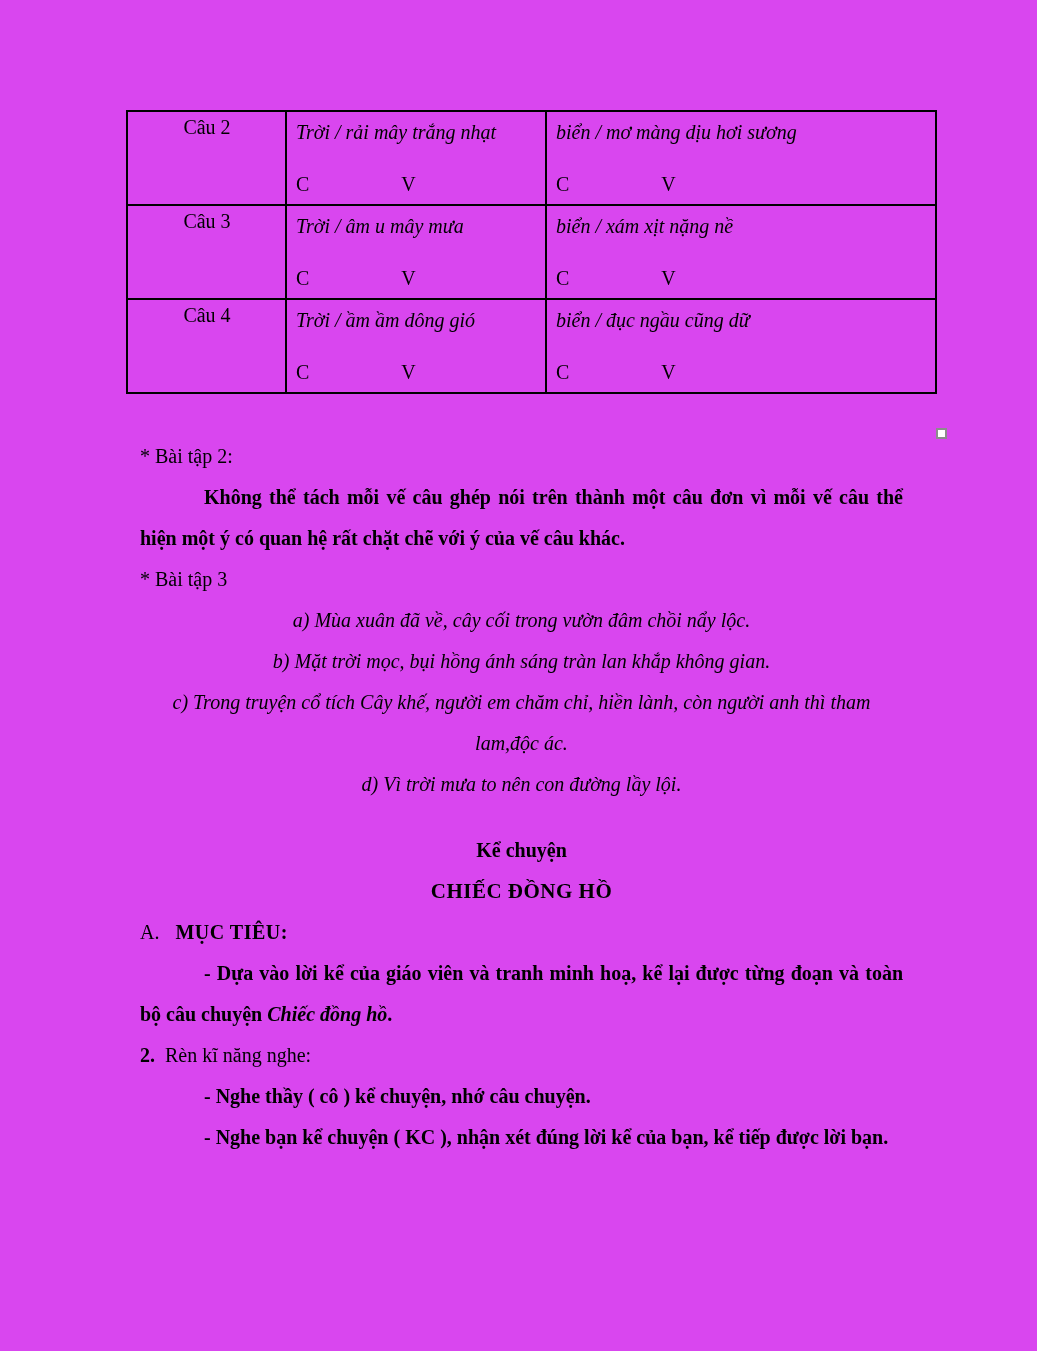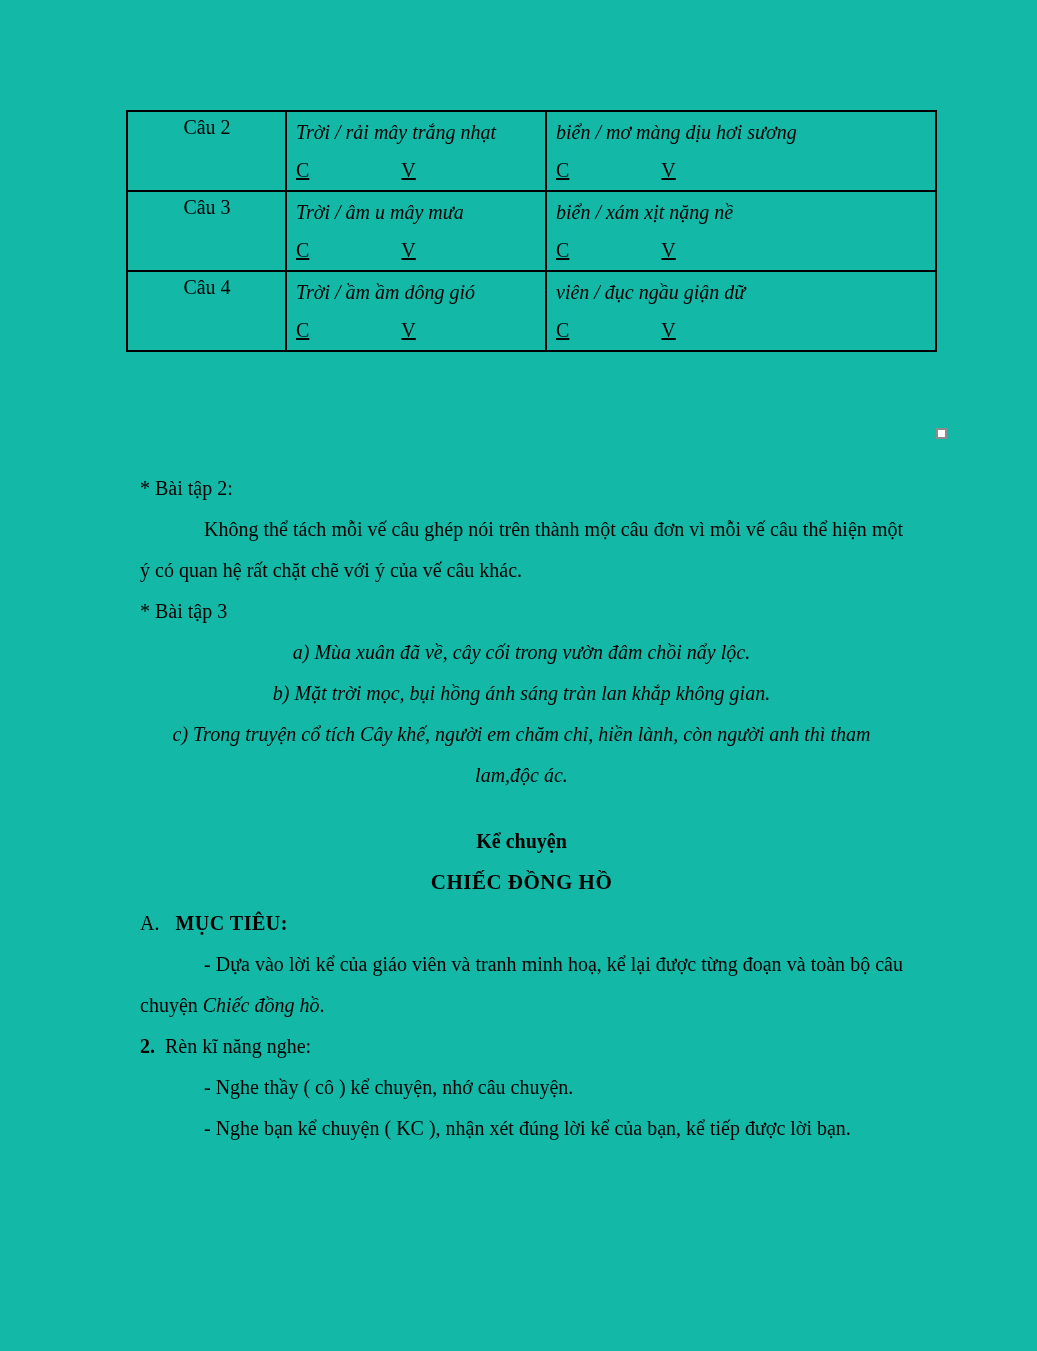--- a/index.html
+++ b/index.html
@@ -5,21 +5,21 @@
   html, body { margin: 0; padding: 0; }
   body {
     background: #ffffff;
     font-family: "Liberation Serif", "DejaVu Serif", serif;
     color: #000000;
   }
   .page {
     position: relative;
     width: 1037px;
     height: 1351px;
-    background: #14b8a6;
+    background: #d946ef;
     overflow: hidden;
   }
 
   
   table.grid {
     position: absolute;
     left: 126px;
     top: 110px;
     border-collapse: collapse;
     table-layout: fixed;
@@ -39,46 +39,45 @@
     font-style: normal;
     padding: 0;
   }
   .clause {
     font-style: italic;
     line-height: 32px;
     white-space: nowrap;
   }
   .cv-line {
     line-height: 32px;
-    margin-top: 6px;
-    text-decoration: underline;
+    margin-top: 20px;
   }
   .cv-line .v { margin-left: 92px; }
 
   .resize-handle {
     position: absolute;
     left: 936px;
     top: 428px;
     width: 7px;
     height: 7px;
     background: #ffffff;
     border: 2px solid #8c8c8c;
   }
 
   
   .content {
     position: absolute;
     left: 140px;
-    top: 468px;
+    top: 436px;
     width: 763px;
     font-size: 20px;
     line-height: 41px;
   }
   .content p { margin: 0; padding: 0; }
-  .indent { text-indent: 64px; }
+  .indent { text-indent: 64px; font-weight: bold; }
   .just { text-align: justify; }
   .it, .item { font-style: italic; text-align: center; }
   .center { text-align: center; }
   .subject {
     font-weight: bold;
     margin-top: 25px !important;
   }
   .doc-title {
     font-weight: bold;
     font-size: 21px;
@@ -125,36 +124,37 @@
         <div class="cv-line"><span class="c">C</span><span class="v">V</span></div>
       </td>
     </tr>
     <tr>
       <td class="label-cell"><span>Câu 4</span></td>
       <td>
         <div class="clause">Trời / ầm ầm dông gió</div>
         <div class="cv-line"><span class="c">C</span><span class="v">V</span></div>
       </td>
       <td>
-        <div class="clause">viên / đục ngầu giận dữ</div>
+        <div class="clause">biển / đục ngầu cũng dữ</div>
         <div class="cv-line"><span class="c">C</span><span class="v">V</span></div>
       </td>
     </tr>
   </tbody>
     </table>
 
   <div class="resize-handle"></div>
 
   <div class="content">
     <p>* Bài tập 2:</p>
     <p class="indent just">Không thể tách mỗi vế câu ghép nói trên thành một câu đơn vì mỗi vế câu thể hiện một ý có quan hệ rất chặt chẽ với ý của vế câu khác.</p>
     <p>* Bài tập 3</p>
     <p class="item">a) Mùa xuân đã về, cây cối trong vườn đâm chồi nẩy lộc.</p>
     <p class="item">b) Mặt trời mọc, bụi hồng ánh sáng tràn lan khắp không gian.</p>
     <p class="item just">c) Trong truyện cổ tích Cây khế, người em chăm chỉ, hiền lành, còn người anh thì tham lam,độc ác.</p>
+    <p class="item">d) Vì trời mưa to nên con đường lầy lội.</p>
 
     <p class="center subject">Kể chuyện</p>
     <p class="center doc-title">CHIẾC ĐỒNG HỒ</p>
 
     <p class="sec-a"><span class="a-label">A.</span><span class="a-title">MỤC TIÊU:</span></p>
 
 
     <p class="indent just"><span>- Dựa vào lời kể của giáo viên và tranh minh hoạ, kể lại được từng đoạn và toàn bộ câu chuyện </span><span class="it">Chiếc đồng hồ</span><span>.</span></p>
 
     <p class="num-item-2"><span class="num">2.</span><span>Rèn kĩ năng nghe:</span></p>

